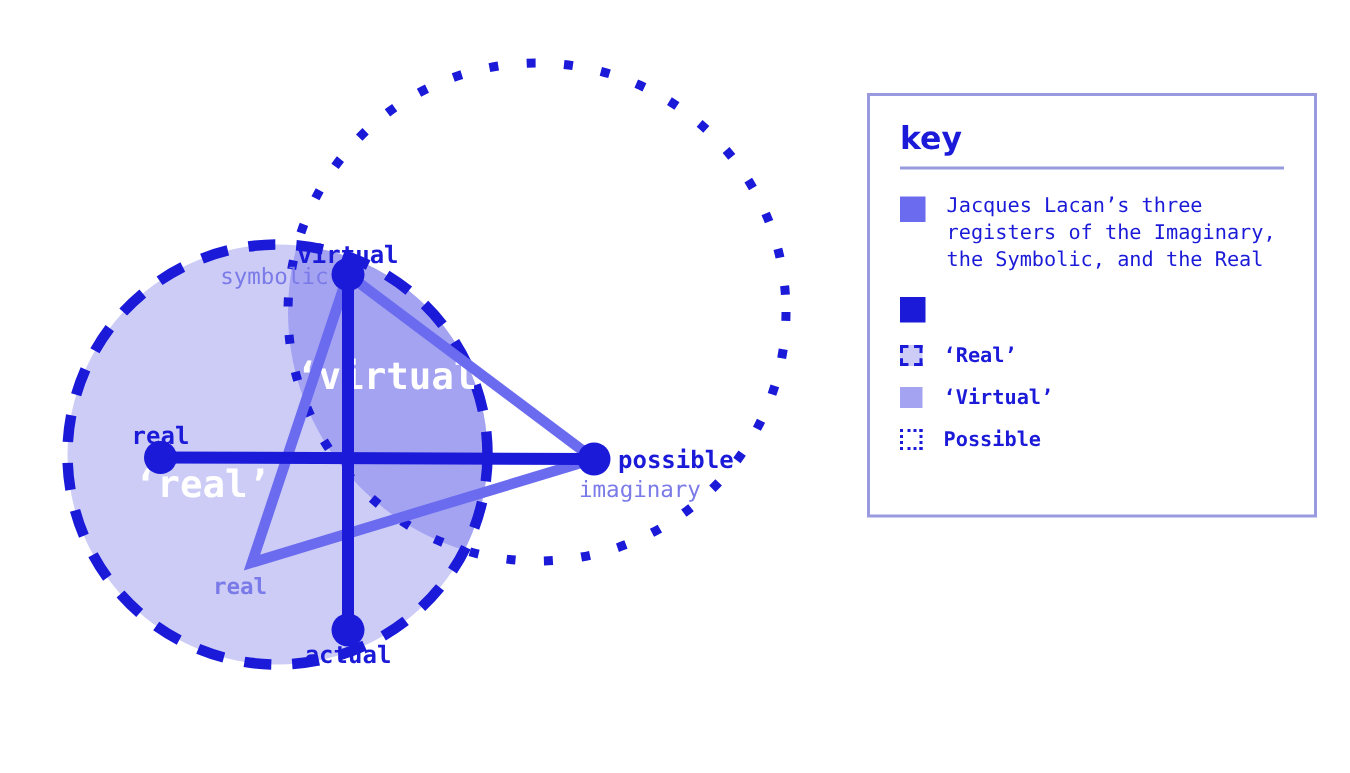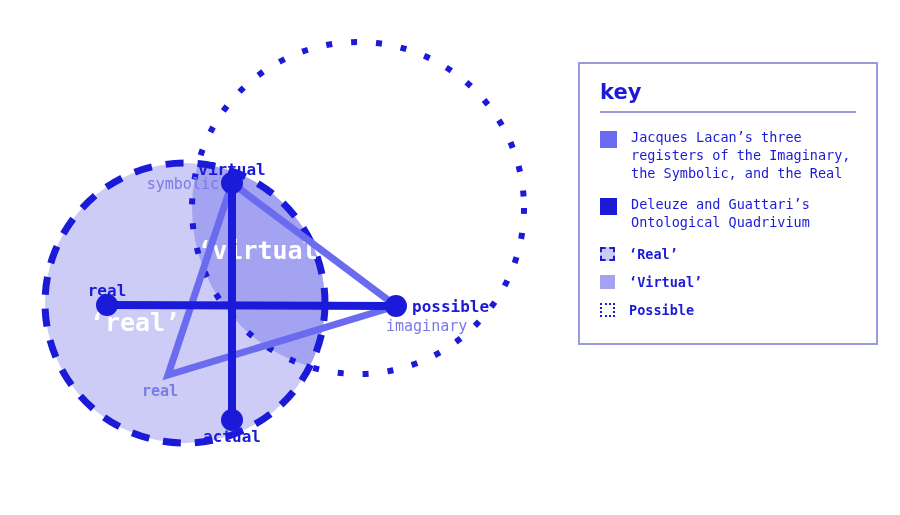--- a/index.html
+++ b/index.html
@@ -142,22 +142,20 @@
 
   <div class="key-entry">
     <span class="swatch big sw-lacan"></span>
     <span class="key-text">Jacques Lacan’s three
 registers of the Imaginary,
 the Symbolic, and the Real</span>
   </div>
 
   <div class="key-entry">
     <span class="swatch big sw-dg"></span>
-    <span class="key-text">Deleuze and Guattari’s
-Ontological Quadrivium</span>
   </div>
 
   <div class="key-entry compact">
     <span class="swatch small sw-real"></span>
     <span class="key-text plain">‘Real’</span>
   </div>
 
   <div class="key-entry compact">
     <span class="swatch small sw-virtual"></span>
     <span class="key-text plain">‘Virtual’</span>

